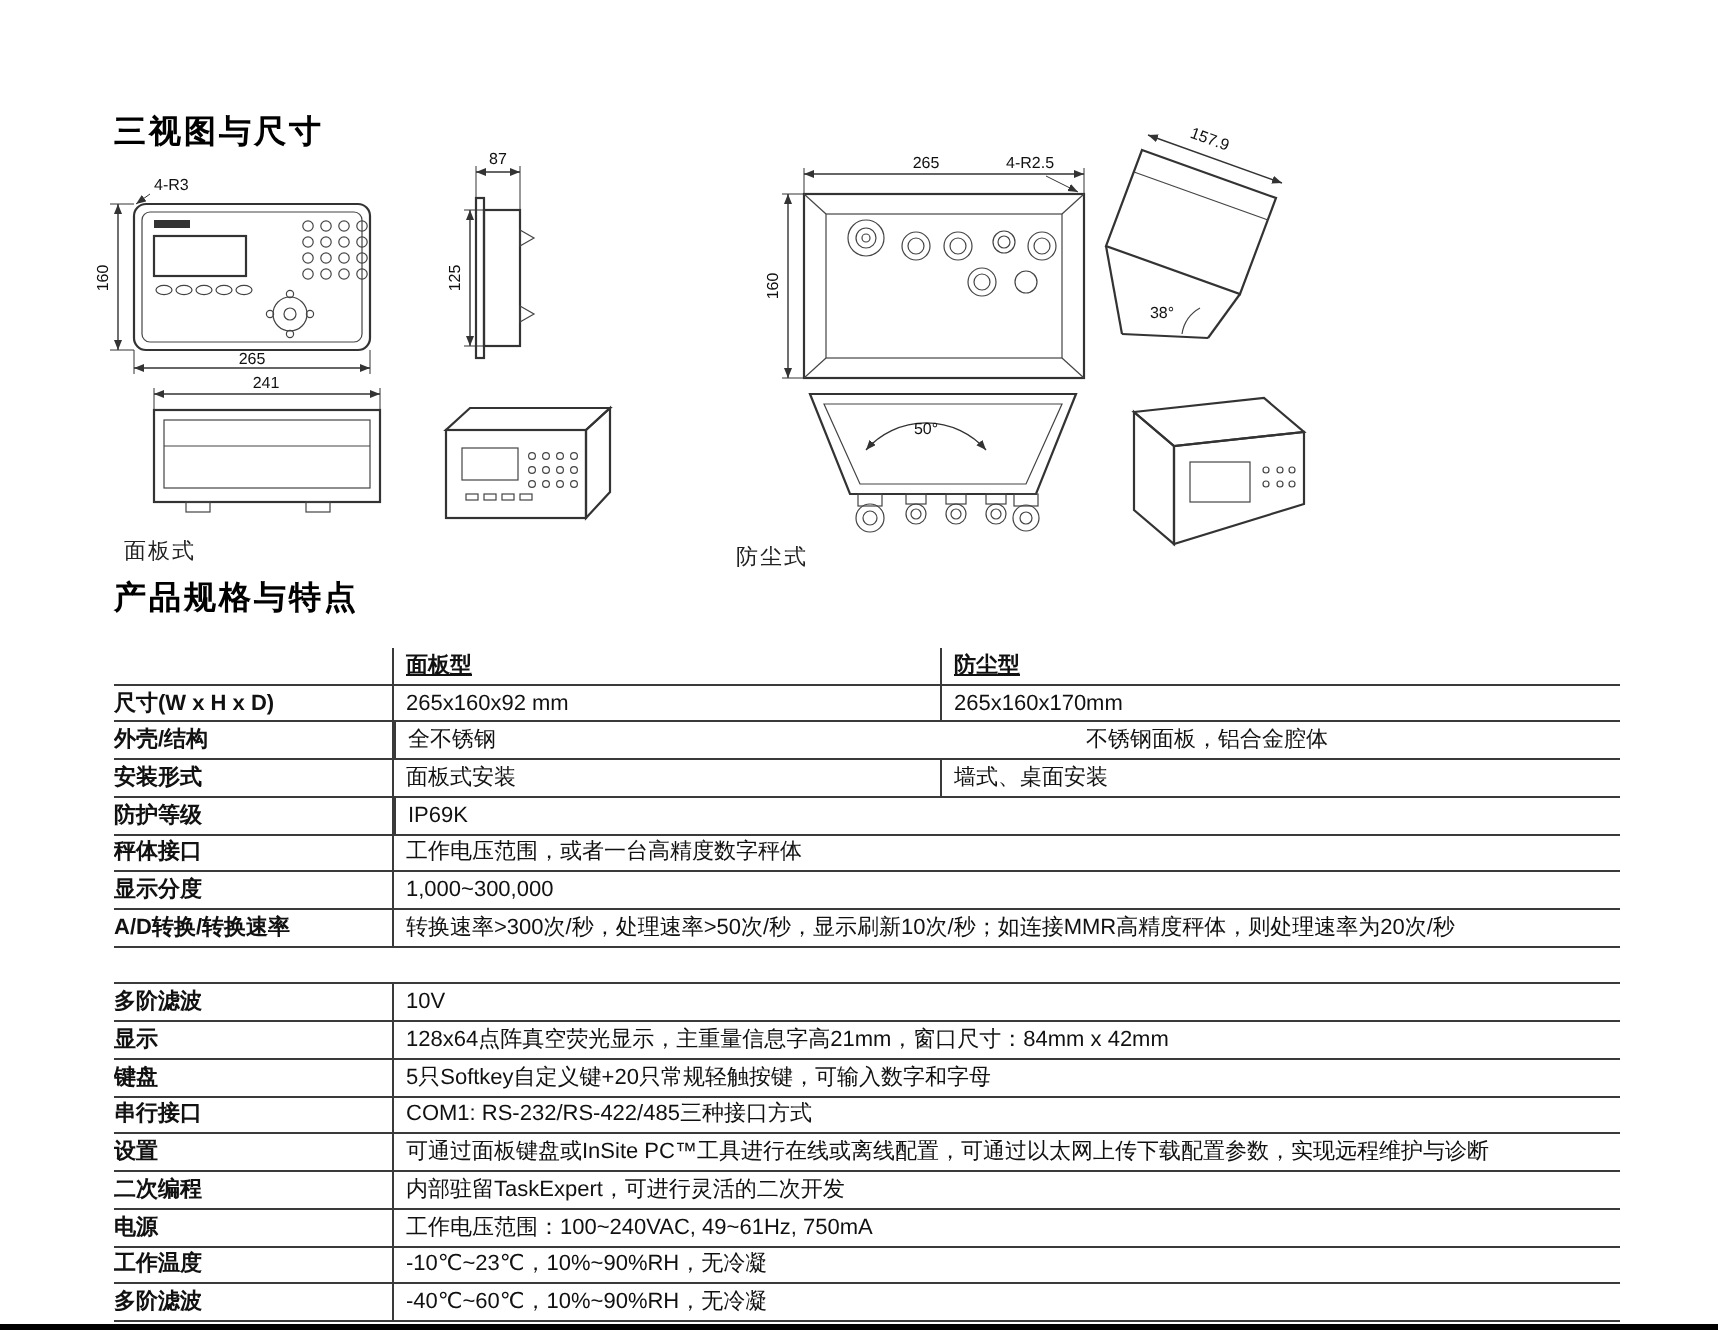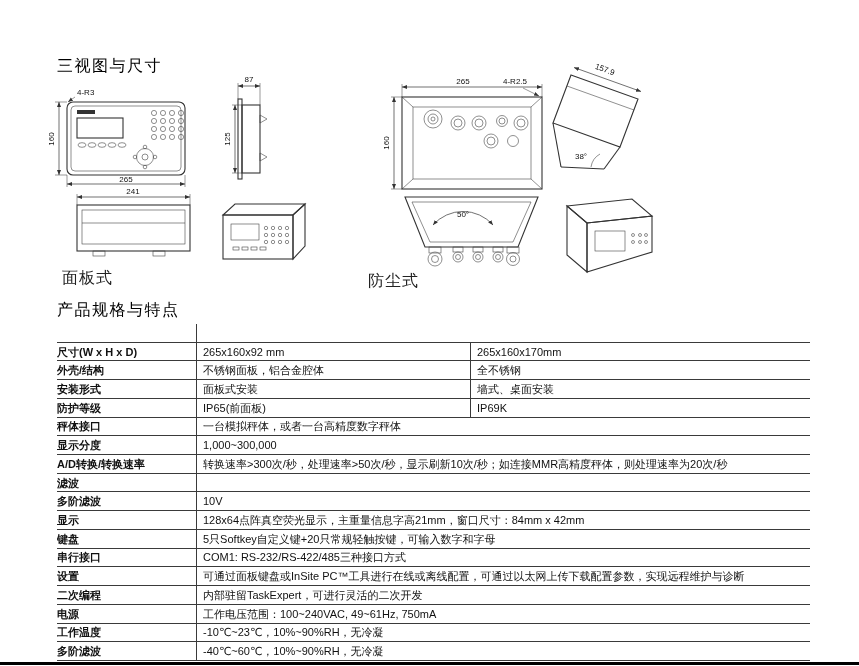--- a/index.html
+++ b/index.html
@@ -1,21 +1,21 @@
 <!DOCTYPE html>
 <html><head>
 <meta charset="utf-8">
 <style>
   *{margin:0;padding:0;box-sizing:border-box}
   html,body{width:859px;height:666px;background:#fff;overflow:hidden}
   body{font-family:"Liberation Sans","DejaVu Sans",sans-serif;color:#111;position:relative}
-  .sec-title{position:absolute;font-size:16px;font-weight:normal;letter-spacing:1.5px;color:#000}
+  .sec-title{position:absolute;font-size:16px;font-weight:bold;letter-spacing:1.5px;color:#000}
   #title-views{left:57px;top:56px}
-  #title-specs{left:57px;top:300px}
-  .draw-label{position:absolute;font-size:16px;color:#222;letter-spacing:1px}
+  #title-specs{left:57px;top:289px}
+  .draw-label{position:absolute;font-size:11px;color:#222;letter-spacing:1px}
   #lbl-panel{left:62px;top:268px}
   #lbl-harsh{left:368px;top:271px}
   #drawings-svg{position:absolute;left:47px;top:55px}
   svg text{font-family:"Liberation Sans","DejaVu Sans",sans-serif;fill:#111}
   .outline{fill:#fff;stroke:#333;stroke-width:1.1}
   .nofill{fill:none;stroke:#333;stroke-width:1.1}
   .thin{fill:none;stroke:#444;stroke-width:0.6}
   .dim{stroke:#333;stroke-width:0.7;fill:none}
   .ext{stroke:#333;stroke-width:0.5;fill:none}
   .dimtext{font-size:8px}
@@ -232,77 +232,83 @@
 </svg>
 
 <div class="draw-label" id="lbl-panel">面板式</div>
 <div class="draw-label" id="lbl-harsh">防尘式</div>
 
 <div class="sec-title" id="title-specs">产品规格与特点</div>
 
 <div class="spec-table">
   <div class="trow">
     <div class="tlabel"></div>
+    <div class="tcontent">
+      <div class="cell c1">
+          <span class="colhead">面板型</span>
+        </div>
+      <div class="cell c2">
+          <span class="colhead">防尘型</span>
+        </div>
+    </div>
   </div>
 
   <div class="trow">
     <div class="tlabel">尺寸(W x H x D)</div>
     <div class="tcontent">
       <div class="cell c1">265x160x92 mm</div>
       <div class="cell c2">265x160x170mm</div>
     </div>
   </div>
 
   <div class="trow">
     <div class="tlabel">外壳/结构</div>
     <div class="tcontent">
+      <div class="cell c2">全不锈钢</div>
       <div class="cell c1">不锈钢面板，铝合金腔体</div>
-      <div class="cell c2">全不锈钢</div>
     </div>
   </div>
 
   <div class="trow">
     <div class="tlabel">安装形式</div>
     <div class="tcontent">
       <div class="cell c1">面板式安装</div>
       <div class="cell c2">墙式、桌面安装</div>
     </div>
   </div>
 
   <div class="trow">
     <div class="tlabel">防护等级</div>
     <div class="tcontent">
-      <div class="cell c1">IP65(前面板)</div>
       <div class="cell c2">IP69K</div>
     </div>
   </div>
 
   <div class="trow">
     <div class="tlabel">秤体接口</div>
     <div class="tcontent">
-        <div class="cell cfull">一台模拟秤体，或者一台高精度数字秤体</div>
+        <div class="cell cfull">工作电压范围，或者一台高精度数字秤体</div>
       </div>
   </div>
 
   <div class="trow">
     <div class="tlabel">显示分度</div>
     <div class="tcontent">
         <div class="cell cfull">1,000~300,000</div>
       </div>
   </div>
 
   <div class="trow">
     <div class="tlabel">A/D转换/转换速率</div>
     <div class="tcontent">
         <div class="cell cfull">转换速率&gt;300次/秒，处理速率&gt;50次/秒，显示刷新10次/秒；如连接MMR高精度秤体，则处理速率为20次/秒</div>
       </div>
   </div>
 
   <div class="trow">
-    <div class="tlabel">滤波</div>
   </div>
 
   <div class="trow">
     <div class="tlabel">多阶滤波</div>
     <div class="tcontent">
         <div class="cell cfull">10V</div>
       </div>
   </div>
 
   <div class="trow">

